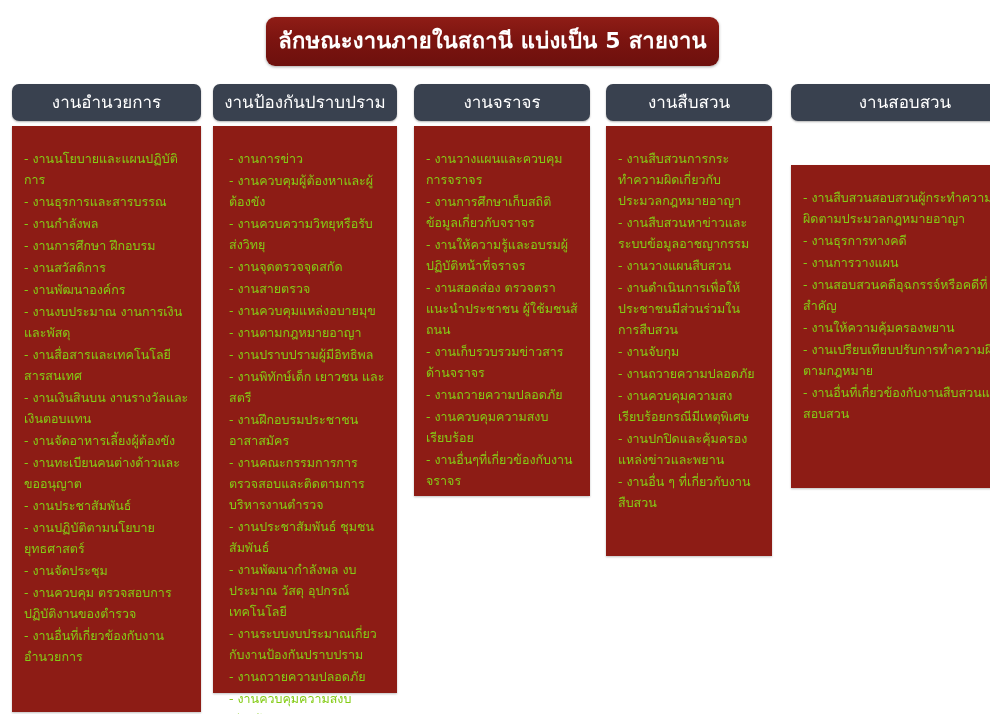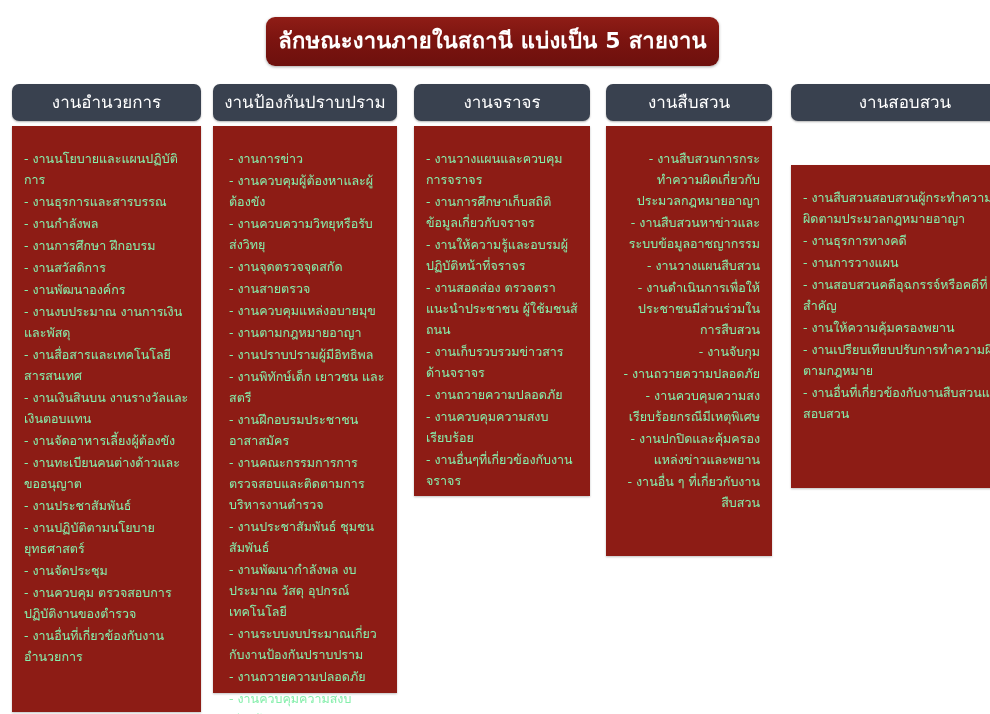--- a/index.html
+++ b/index.html
@@ -73,39 +73,39 @@
 
   .col-body {
     margin-top: 5px;
     background: #8d1c15;
     box-shadow: 0 1px 2px rgba(0,0,0,0.25);
     box-sizing: border-box;
     padding: 22px 12px 14px 12px;
   }
 
   .col-body .item {
-    color: #86efac;
+    color: #84cc16;
     font-size: 12.5px;
     line-height: 21px;
     margin: 0 0 1px 0;
     text-indent: 0;
     word-break: break-word;
   }
 
   
   #col-0 { left: 12px;  width: 189px; }
   #col-0 .col-body { height: 586px; }
 
   #col-1 { left: 213px; width: 184px; }
   #col-1 .col-body { height: 567px; padding-left: 16px; }
 
   #col-2 { left: 414px; width: 176px; }
   #col-2 .col-body { height: 370px; }
 
-  #col-3 { left: 606px; width: 166px; text-align: right; }
+  #col-3 { left: 606px; width: 166px; }
   #col-3 .col-body { height: 430px; }
 
   #col-4 { left: 791px; width: 228px; }
   #col-4 .col-body { height: 323px; margin-top: 44px; }
 
   #col-4 .item { text-align: left; }
 </style>
 </head>
 <body>
 

